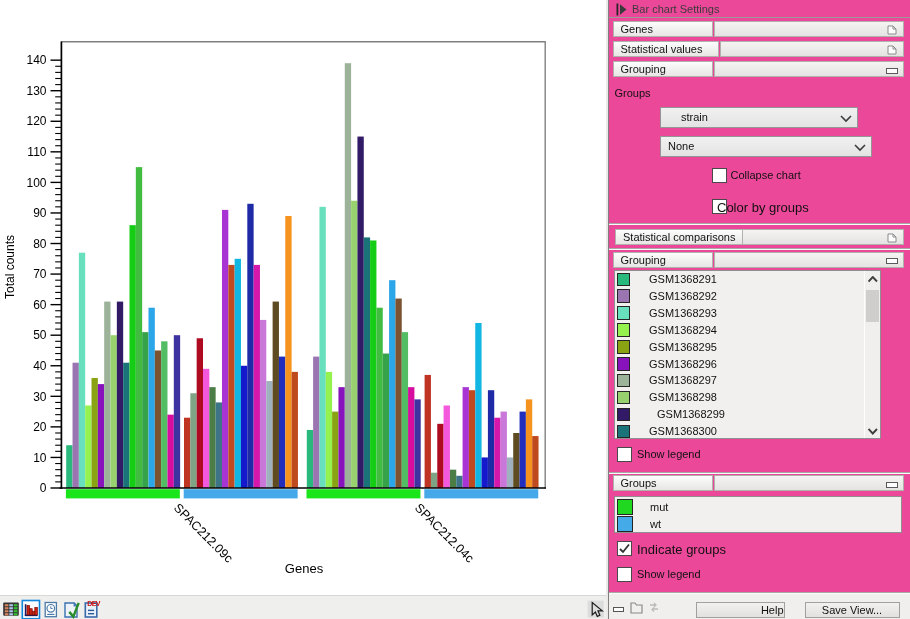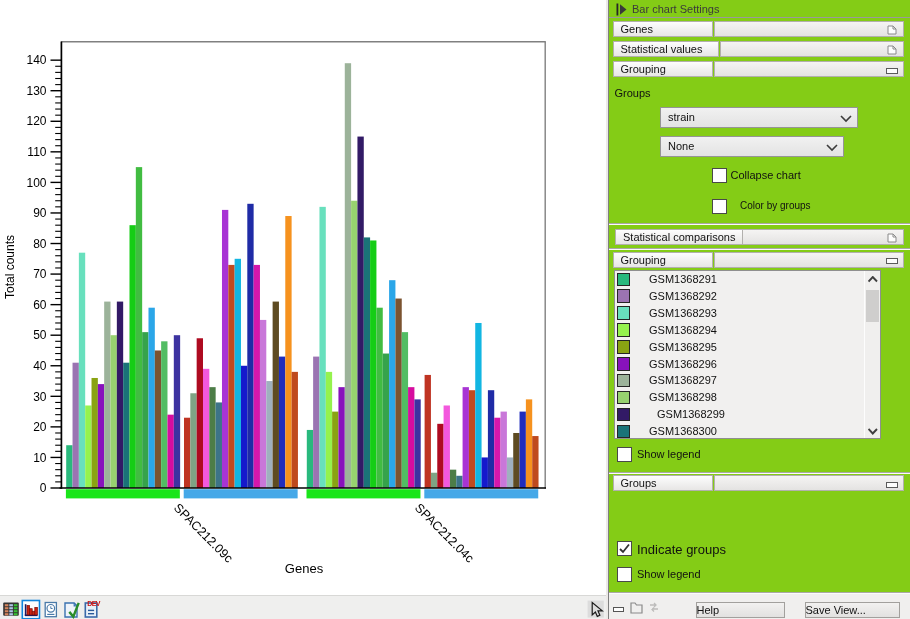--- a/index.html
+++ b/index.html
@@ -219,21 +219,21 @@
   <line x1="88" y1="14.4" x2="94.1" y2="14.4" stroke="#2a5a9a" stroke-width="1.4"></line>
   <line x1="88" y1="17.7" x2="94.1" y2="17.7" stroke="#2a5a9a" stroke-width="1.4"></line>
   <text x="87.3" y="9.9" font-size="7" font-weight="bold" fill="#cc1111" font-family="Liberation Sans,sans-serif" textLength="13">DEV</text>
 
   <rect x="587.6" y="4.6" width="16.2" height="17" fill="#dcdcdc"></rect>
   <path d="M 592.2 6.6 L 592.2 18.9 L 595.4 16.1 L 597.3 20.4 L 599.9 19.2 L 598 14.9 L 602.3 14.9 Z" fill="#dcdcdc" stroke="#1a1a1a" stroke-width="1.2" stroke-linejoin="miter"></path>
 </svg>
 </div>
 <div style="position:absolute;left:606px;top:0;width:2.5px;height:619px;background:#eceae8"></div>
 <div style="position:absolute;left:608.2px;top:0;width:1.4px;height:619px;background:#7f7f7f"></div>
-<div style="position:absolute;left:609px;top:0;width:301px;height:619px;background:#84cc16;font-size:11px;color:#111">
+<div style="position:absolute;left:609px;top:0;width:301px;height:619px;background:#ec4899;font-size:11px;color:#111">
 <div style="position:absolute;left:0;top:0;width:100%;height:18px;border-bottom:1px solid #9a9a9a;box-sizing:border-box">
 <svg style="position:absolute;left:6.5px;top:2.5px" width="12" height="13">
 <rect x="0.5" y="0.5" width="1.8" height="12" fill="#262626"></rect>
         <path d="M 4 1.2 L 10.5 6.5 L 4 11.8 Z" fill="#3a3a3a"></path>
       </svg>
 <div style="position:absolute;left:23px;top:2.5px;color:#3b3b3b">Bar chart Settings</div>
     </div>
 <div style="position:absolute;left:3.5px;top:21px;width:100px;height:16px;background:linear-gradient(#fdfdfd,#e7e6e5);border:1px solid #b2b0ad;box-sizing:border-box;line-height:15px;padding-left:7px">Genes</div>
 <div style="position:absolute;left:105px;top:21px;right:6.5px;height:16px;background:linear-gradient(#f5f4f3,#e4e3e2);border:1px solid #b2b0ad;box-sizing:border-box">
       <svg style="position:absolute;right:6px;top:3px" width="10" height="10">
@@ -246,32 +246,32 @@
       <svg style="position:absolute;right:6px;top:3px" width="10" height="10">
         <path d="M 1 1 L 6 1 L 9 4 L 9 9 L 1 9 Z" fill="#fdfdfd" stroke="#8a8a8a" stroke-width="1"></path>
         <path d="M 6 1 L 6 4 L 9 4" fill="none" stroke="#8a8a8a" stroke-width="1"></path>
       </svg>
     </div>
 <div style="position:absolute;left:3.5px;top:61px;width:100px;height:16px;background:linear-gradient(#fdfdfd,#e7e6e5);border:1px solid #b2b0ad;box-sizing:border-box;line-height:15px;padding-left:7px">Grouping</div>
 <div style="position:absolute;left:105px;top:61px;right:6.5px;height:16px;background:linear-gradient(#f5f4f3,#e4e3e2);border:1px solid #b2b0ad;box-sizing:border-box">
       <div style="position:absolute;right:5px;top:5.5px;width:10px;height:4px;background:#fdfdfd;border:1px solid #5a5a5a"></div>
     </div>
 <div style="position:absolute;left:5.5px;top:86.5px;font-size:11px;white-space:nowrap">Groups</div>
-<div style="position:absolute;left:51px;top:107px;width:198px;height:21px;background:linear-gradient(#f1f1f1,#e3e3e3);border:1px solid #959595;box-sizing:border-box;line-height:19px;padding-left:7px">strain
+<div style="position:absolute;left:51px;top:107px;width:198px;height:21px;background:linear-gradient(#f1f1f1,#e3e3e3);border:1px solid #959595;box-sizing:border-box;line-height:19px;padding-left:20px">strain
 <svg style="position:absolute;right:5px;top:7px" width="12" height="8">
         <polyline points="1,1 6,6 11,1" fill="none" stroke="#3c3c3c" stroke-width="1.6"></polyline>
       </svg></div>
-<div style="position:absolute;left:51px;top:136px;width:184px;height:21px;background:linear-gradient(#f1f1f1,#e3e3e3);border:1px solid #959595;box-sizing:border-box;line-height:19px;padding-left:7px">None
+<div style="position:absolute;left:51px;top:136px;width:212px;height:21px;background:linear-gradient(#f1f1f1,#e3e3e3);border:1px solid #959595;box-sizing:border-box;line-height:19px;padding-left:7px">None
 <svg style="position:absolute;right:5px;top:7px" width="12" height="8">
         <polyline points="1,1 6,6 11,1" fill="none" stroke="#3c3c3c" stroke-width="1.6"></polyline>
       </svg></div>
 <div style="position:absolute;left:103px;top:168px;width:13px;height:13px;background:#fff;border:1px solid #494949;"></div>
 <div style="position:absolute;left:121.5px;top:169px;font-size:11px;white-space:nowrap">Collapse chart</div>
 <div style="position:absolute;left:103px;top:199px;width:13px;height:13px;background:#fff;border:1px solid #494949;"></div>
-<div style="position:absolute;left:131px;top:200px;font-size:10px;white-space:nowrap">Color by groups</div>
+<div style="position:absolute;left:108px;top:200px;font-size:13px;white-space:nowrap">Color by groups</div>
 <div style="position:absolute;left:0;top:223px;width:100%;height:1px;background:#aaa8a6"></div>
     <div style="position:absolute;left:0;top:224px;width:100%;height:1px;background:#fbfbfb"></div>
 <div style="position:absolute;left:6px;top:229px;width:128px;height:16px;background:linear-gradient(#fdfdfd,#e7e6e5);border:1px solid #b2b0ad;box-sizing:border-box;line-height:15px;padding-left:7px">Statistical comparisons</div>
 <div style="position:absolute;left:133px;top:229px;right:6.5px;height:16px;background:linear-gradient(#f5f4f3,#e4e3e2);border:1px solid #b2b0ad;box-sizing:border-box">
       <svg style="position:absolute;right:6px;top:3px" width="10" height="10">
         <path d="M 1 1 L 6 1 L 9 4 L 9 9 L 1 9 Z" fill="#fdfdfd" stroke="#8a8a8a" stroke-width="1"></path>
         <path d="M 6 1 L 6 4 L 9 4" fill="none" stroke="#8a8a8a" stroke-width="1"></path>
       </svg>
     </div>
 <div style="position:absolute;left:0;top:248px;width:100%;height:1px;background:#aaa8a6"></div>
@@ -312,33 +312,39 @@
 </div>
     </div>
 <div style="position:absolute;left:7.5px;top:447px;width:13px;height:13px;background:#fff;border:1px solid #494949;"></div>
 <div style="position:absolute;left:28px;top:448px;font-size:11px;white-space:nowrap">Show legend</div>
 <div style="position:absolute;left:0;top:471.5px;width:100%;height:1px;background:#aaa8a6"></div>
     <div style="position:absolute;left:0;top:472.5px;width:100%;height:1px;background:#fbfbfb"></div>
 <div style="position:absolute;left:3.5px;top:475px;width:100px;height:16px;background:linear-gradient(#fdfdfd,#e7e6e5);border:1px solid #b2b0ad;box-sizing:border-box;line-height:15px;padding-left:7px">Groups</div>
 <div style="position:absolute;left:105px;top:475px;right:6.5px;height:16px;background:linear-gradient(#f5f4f3,#e4e3e2);border:1px solid #b2b0ad;box-sizing:border-box">
       <div style="position:absolute;right:5px;top:5.5px;width:10px;height:4px;background:#fdfdfd;border:1px solid #5a5a5a"></div>
     </div>
+<div style="position:absolute;left:5px;top:495.5px;width:288px;height:37px;background:#f1f0ef;border:1px solid #8f8f8f;box-sizing:border-box">
+<div style="position:absolute;left:2px;top:2.5px;width:13.5px;height:13.5px;background:#1fd81f;border:1px solid #252525"></div>
+<div style="position:absolute;left:35px;top:4px">mut</div>
+<div style="position:absolute;left:2px;top:19.5px;width:13.5px;height:13.5px;background:#44aae8;border:1px solid #252525"></div>
+<div style="position:absolute;left:35px;top:21px">wt</div>
+    </div>
 <div style="position:absolute;left:7.5px;top:540.5px;width:13px;height:13px;background:#fff;border:1px solid #494949;">
       <svg width="15" height="15" style="position:absolute;left:-1px;top:-1px">
         <polyline points="3,8 6,11 12,3.5" fill="none" stroke="#323232" stroke-width="1.8"></polyline>
       </svg>
     </div>
 <div style="position:absolute;left:28px;top:541.5px;font-size:13px;white-space:nowrap">Indicate groups</div>
 <div style="position:absolute;left:7.5px;top:566.5px;width:13px;height:13px;background:#fff;border:1px solid #494949;"></div>
 <div style="position:absolute;left:28px;top:567.5px;font-size:11px;white-space:nowrap">Show legend</div>
 <div style="position:absolute;left:0;top:591.5px;width:100%;height:1px;background:#aaa8a6"></div>
     <div style="position:absolute;left:0;top:592.5px;width:100%;height:1px;background:#fbfbfb"></div>
 <div style="position:absolute;left:0;top:593.5px;width:100%;height:25.5px;background:#f0efee">
 <div style="position:absolute;left:4px;top:13px;width:9px;height:3px;background:#fdfdfd;border:1px solid #555"></div>
 <svg style="position:absolute;left:21px;top:6px" width="15" height="15">
 <path d="M 1 3 L 5 3 L 6.5 5 L 12 5 L 12 13 L 1 13 Z" fill="none" stroke="#8a8a8a" stroke-width="1.2"></path>
       </svg>
 <svg style="position:absolute;left:39px;top:7px" width="13" height="13">
 <path d="M 2 4 L 8 4 M 6 2 L 8 4 L 6 6 M 10 8 L 4 8 M 6 6.5 L 4 8.5 L 6 10.5" fill="none" stroke="#bdbcbb" stroke-width="1.3"></path>
       </svg>
-<div style="position:absolute;left:86.5px;top:8.5px;width:89px;height:16px;background:linear-gradient(#f2f1f0,#e2e1e0);border:1px solid #a2a09d;box-sizing:border-box;text-align:left;line-height:14px">Help</div>
-<div style="position:absolute;left:195.5px;top:8.5px;width:95px;height:16px;background:linear-gradient(#f2f1f0,#e2e1e0);border:1px solid #a2a09d;box-sizing:border-box;line-height:14px">Save View...</div>
+<div style="position:absolute;left:86.5px;top:8.5px;width:89px;height:16px;background:linear-gradient(#f2f1f0,#e2e1e0);border:1px solid #a2a09d;box-sizing:border-box;text-align:right;line-height:14px">Help</div>
+<div style="position:absolute;left:195.5px;top:8.5px;width:95px;height:16px;background:linear-gradient(#f2f1f0,#e2e1e0);border:1px solid #a2a09d;box-sizing:border-box;text-align:center;line-height:14px">Save View...</div>
 </div>
 </div>
 </body></html>

